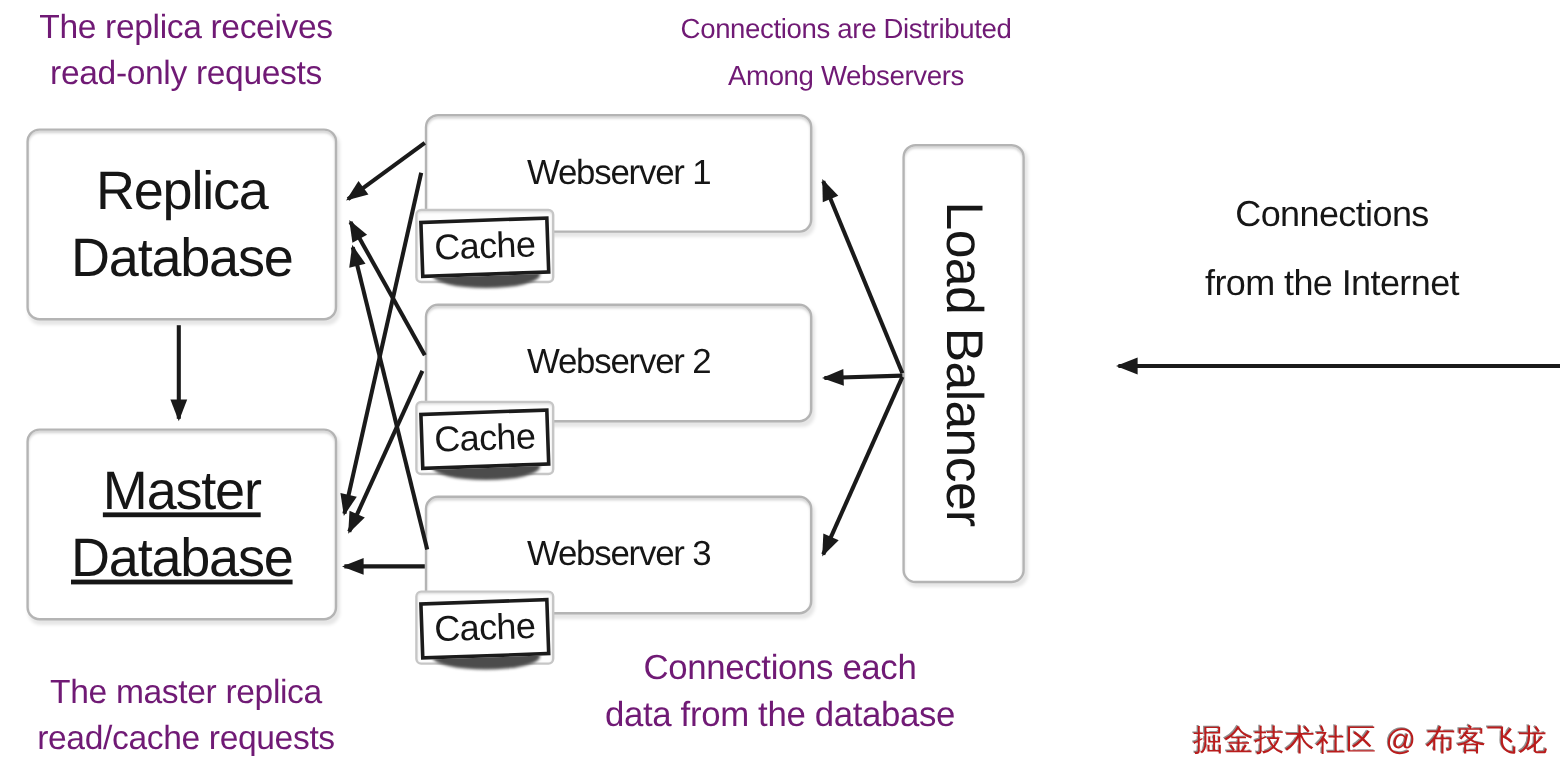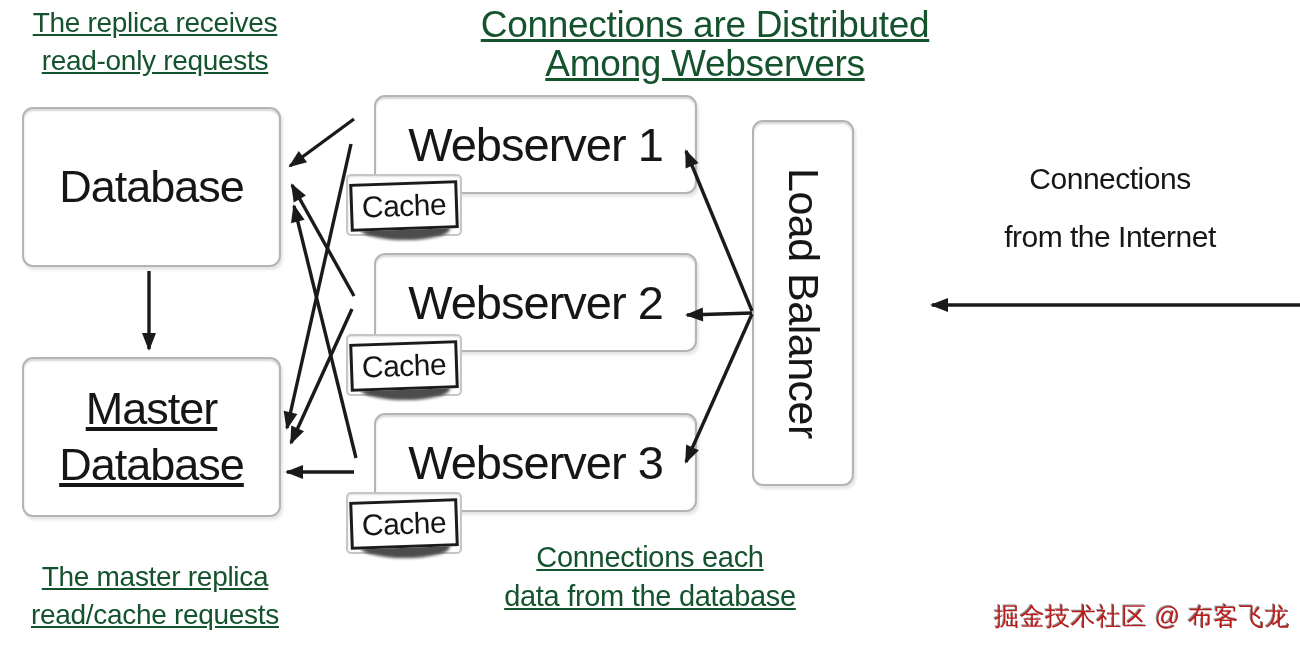--- a/index.html
+++ b/index.html
@@ -1,28 +1,28 @@
 <!DOCTYPE html>
 <html><head>
 <meta charset="utf-8">
 <style>
   html,body{margin:0;padding:0;background:#ffffff;}
   .canvas{
     position:relative;width:1300px;height:651px;background:#ffffff;overflow:hidden;
     font-family:"Liberation Sans",sans-serif;color:#161616;
   }
-  .caption{position:absolute;text-align:center;font-size:28px;line-height:38px;letter-spacing:-0.3px;color:#14532d;text-decoration:underline;}
+  .caption{position:absolute;text-align:center;font-size:28px;line-height:38px;letter-spacing:-0.3px;color:#701a75;}
   .caption div{white-space:nowrap;}
   .node{
     position:absolute;background:#fff;border:2.5px solid #b4b4b4;border-radius:11px;
     box-shadow:inset 0 2px 2px rgba(0,0,0,0.16), 2px 3px 3px rgba(0,0,0,0.10);
     display:flex;align-items:center;justify-content:center;text-align:center;
   }
   .db-box{width:255px;height:156px;font-size:45px;line-height:56px;letter-spacing:-1px;}
-  .ws-box{width:319px;height:95px;font-size:47px;letter-spacing:-1px;margin-left:20px;}
+  .ws-box{width:319px;height:95px;font-size:29px;letter-spacing:-1px;}
   .lb-box{width:98px;height:362px;font-size:43px;letter-spacing:-0.5px;}
   .lb-box .vtext{writing-mode:vertical-rl;white-space:nowrap;}
   .edges{position:absolute;left:0;top:0;width:1300px;height:651px;z-index:5;pointer-events:none;}
   .cache{position:absolute;width:124px;height:86px;z-index:6;}
   .cache-frame{position:absolute;left:2px;top:0;width:112px;height:58px;background:#fdfdfd;
     border:2.5px solid #c6c6c6;border-radius:5px;box-shadow:inset 0 1px 2px rgba(0,0,0,0.12);}
   .cache-shadow{position:absolute;left:16px;top:44px;width:90px;height:22px;background:#4c4c4c;
     border-radius:50%;filter:blur(1.5px);}
   .cache-quad{position:absolute;left:6px;top:8px;width:102px;height:42px;background:#fff;
     border:3px solid #1b1b1b;transform:rotate(-2deg);display:flex;align-items:center;justify-content:center;
@@ -55,27 +55,28 @@
       <line x1="752" y1="313" x2="687" y2="315" stroke="#1a1a1a" stroke-width="3.4" marker-end="url(#arrowhead)"></line>
       <line x1="752" y1="314" x2="686" y2="462" stroke="#1a1a1a" stroke-width="3.4" marker-end="url(#arrowhead)"></line>
       <line x1="1300" y1="305" x2="932" y2="305" stroke="#1a1a1a" stroke-width="3.4" marker-end="url(#arrowhead)"></line>
     </svg>
 
   <div class="caption" style="left:0;top:4px;width:310px;">
     <div>The replica receives</div>
     <div>read-only requests</div>
   </div>
 
-  <div class="caption" style="left:475px;top:5px;width:460px;font-size:37px;line-height:39px;">
+  <div class="caption" style="left:475px;top:5px;width:460px;font-size:23px;line-height:39px;">
     <div>Connections are Distributed</div>
     <div>Among Webservers</div>
   </div>
 
   <div class="node db-box" style="left:22px;top:107px;">
     <div>
+      <div>Replica</div>
       <div>Database</div>
     </div>
   </div>
 
   <div class="node db-box" style="left:22px;top:357px;text-decoration:underline;">
     <div>
       <div>Master</div>
       <div>Database</div>
     </div>
   </div>

